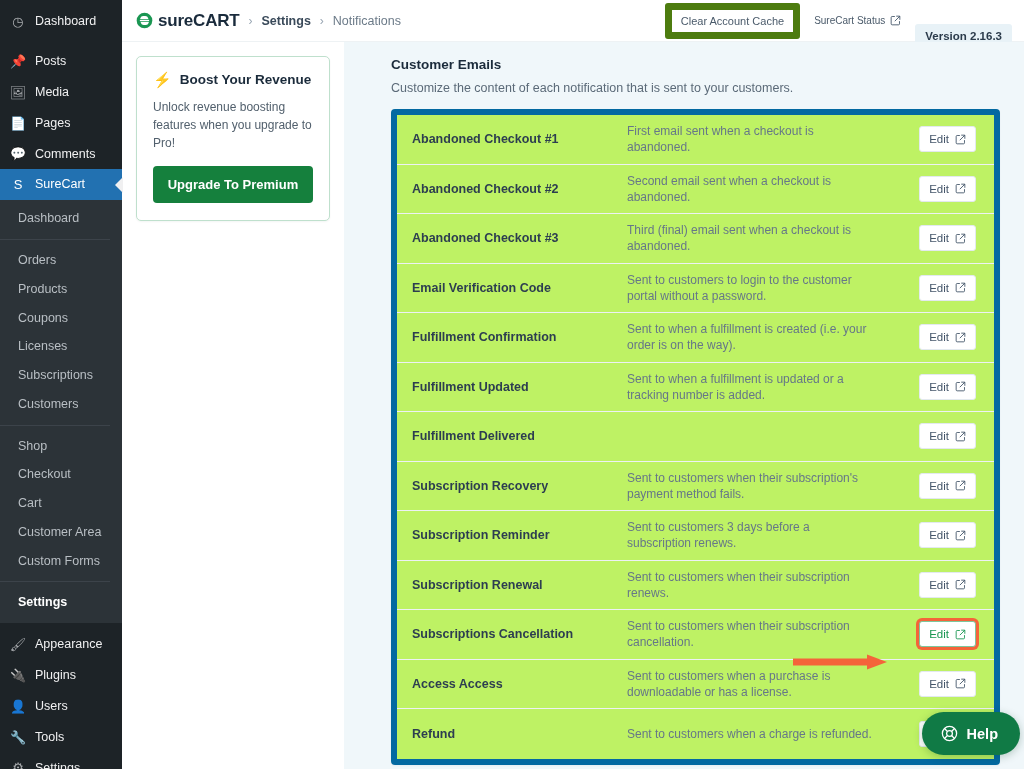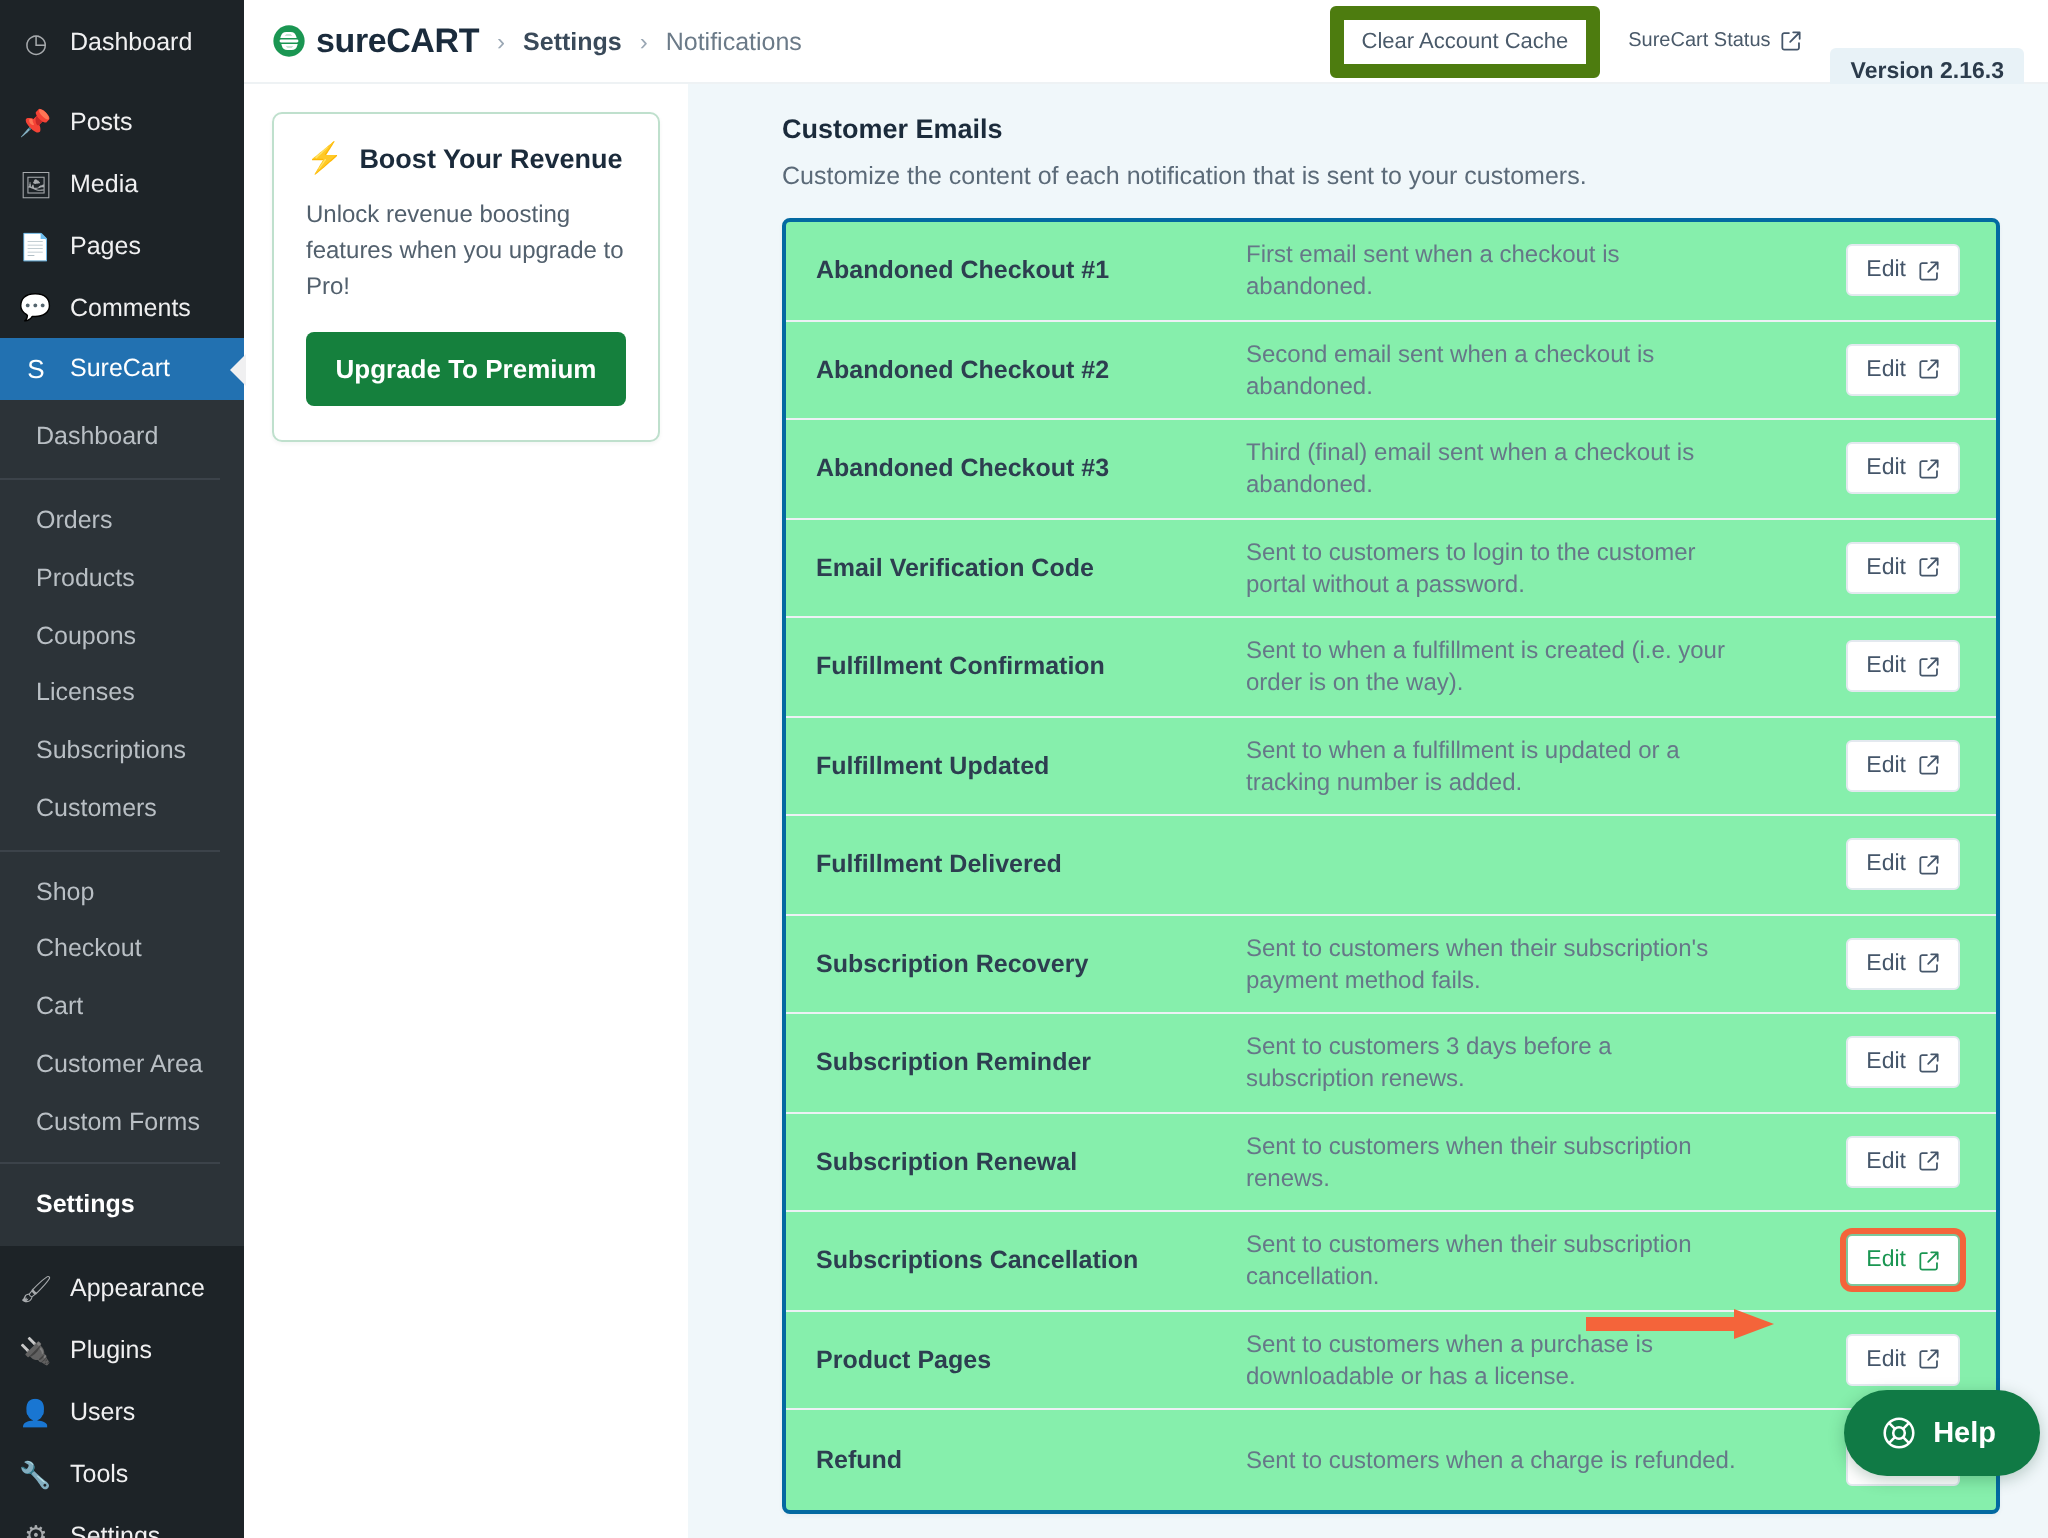--- a/index.html
+++ b/index.html
@@ -92,21 +92,21 @@
     background: #15803d; color: #fff; font-size: 13px; font-weight: bold;
     border: none; border-radius: 4px; padding: 11px 6px; cursor: pointer;
   }
 
   .sc-main { flex: 1; background: #f0f7fa; padding: 15px 24px 0 47px;
              min-width: 0; overflow: hidden; position: relative; }
   .main-title { font-size: 13.5px; font-weight: bold; color: #1b2b3b; margin-bottom: 9px; }
   .main-sub { font-size: 12.5px; color: #5b6a78; margin-bottom: 14px; }
 
   .card {
-    background: #86efac; border: 2px solid #0369a1; border-radius: 4px;
+    background: #bef264; border: 6px solid #0369a1; border-radius: 4px;
     box-shadow: 0 1px 2px rgba(30,60,90,.05); overflow: hidden;
   }
   .row {
     display: flex; align-items: center; height: 49.5px;
     padding: 0 18px 0 15px; border-bottom: 1px solid #edf1f5;
   }
   .row:last-child { border-bottom: none; }
   .row-name {
     width: 215px; flex: 0 0 215px; font-size: 12.5px;
     font-weight: bold; color: #2d3e50;
@@ -129,21 +129,21 @@
   .ext-ico { width: 11px; height: 11px; display: inline-block; }
 
   
   .arrow {
     position: absolute; left: 449px; top: 612px;
     width: 95px; height: 16px; pointer-events: none;
   }
 
   
   .help-fab {
-    position: absolute; right: 4px; bottom: 31px;
+    position: absolute; right: 4px; bottom: 14px;
     background: #107a45; color: #fff; border-radius: 24px;
     padding: 13px 22px 13px 19px; display: flex; align-items: center; gap: 9px;
     font-size: 14.5px; font-weight: bold; cursor: pointer;
     box-shadow: 0 2px 8px rgba(0,60,30,.25);
   }
 </style>
 </head>
 <body>
 
 <div class="app">
@@ -389,21 +389,21 @@
               <div class="row-action">
                 <button class="edit-btn highlight">
                   <span>Edit</span>
                   <svg class="ext-ico" viewBox="0 0 16 16">
                     <path d="M6.5 2.2H3.1A1.4 1.4 0 0 0 1.7 3.6v9.3a1.4 1.4 0 0 0 1.4 1.4h9.3a1.4 1.4 0 0 0 1.4-1.4V9.5M9.6 1.7h4.7v4.7M14 2l-6.6 6.6" stroke="currentColor" stroke-width="1.3" fill="none" stroke-linecap="round" stroke-linejoin="round"></path>
                   </svg>
                 </button>
               </div>
             </div>
             <div class="row">
-              <div class="row-name">Product Pages</div>
+              <div class="row-name">Access Access</div>
               <div class="row-desc">Sent to customers when a purchase is downloadable or has a license.</div>
               <div class="row-action">
                 <button class="edit-btn">
                   <span>Edit</span>
                   <svg class="ext-ico" viewBox="0 0 16 16">
                     <path d="M6.5 2.2H3.1A1.4 1.4 0 0 0 1.7 3.6v9.3a1.4 1.4 0 0 0 1.4 1.4h9.3a1.4 1.4 0 0 0 1.4-1.4V9.5M9.6 1.7h4.7v4.7M14 2l-6.6 6.6" stroke="currentColor" stroke-width="1.3" fill="none" stroke-linecap="round" stroke-linejoin="round"></path>
                   </svg>
                 </button>
               </div>
             </div>

